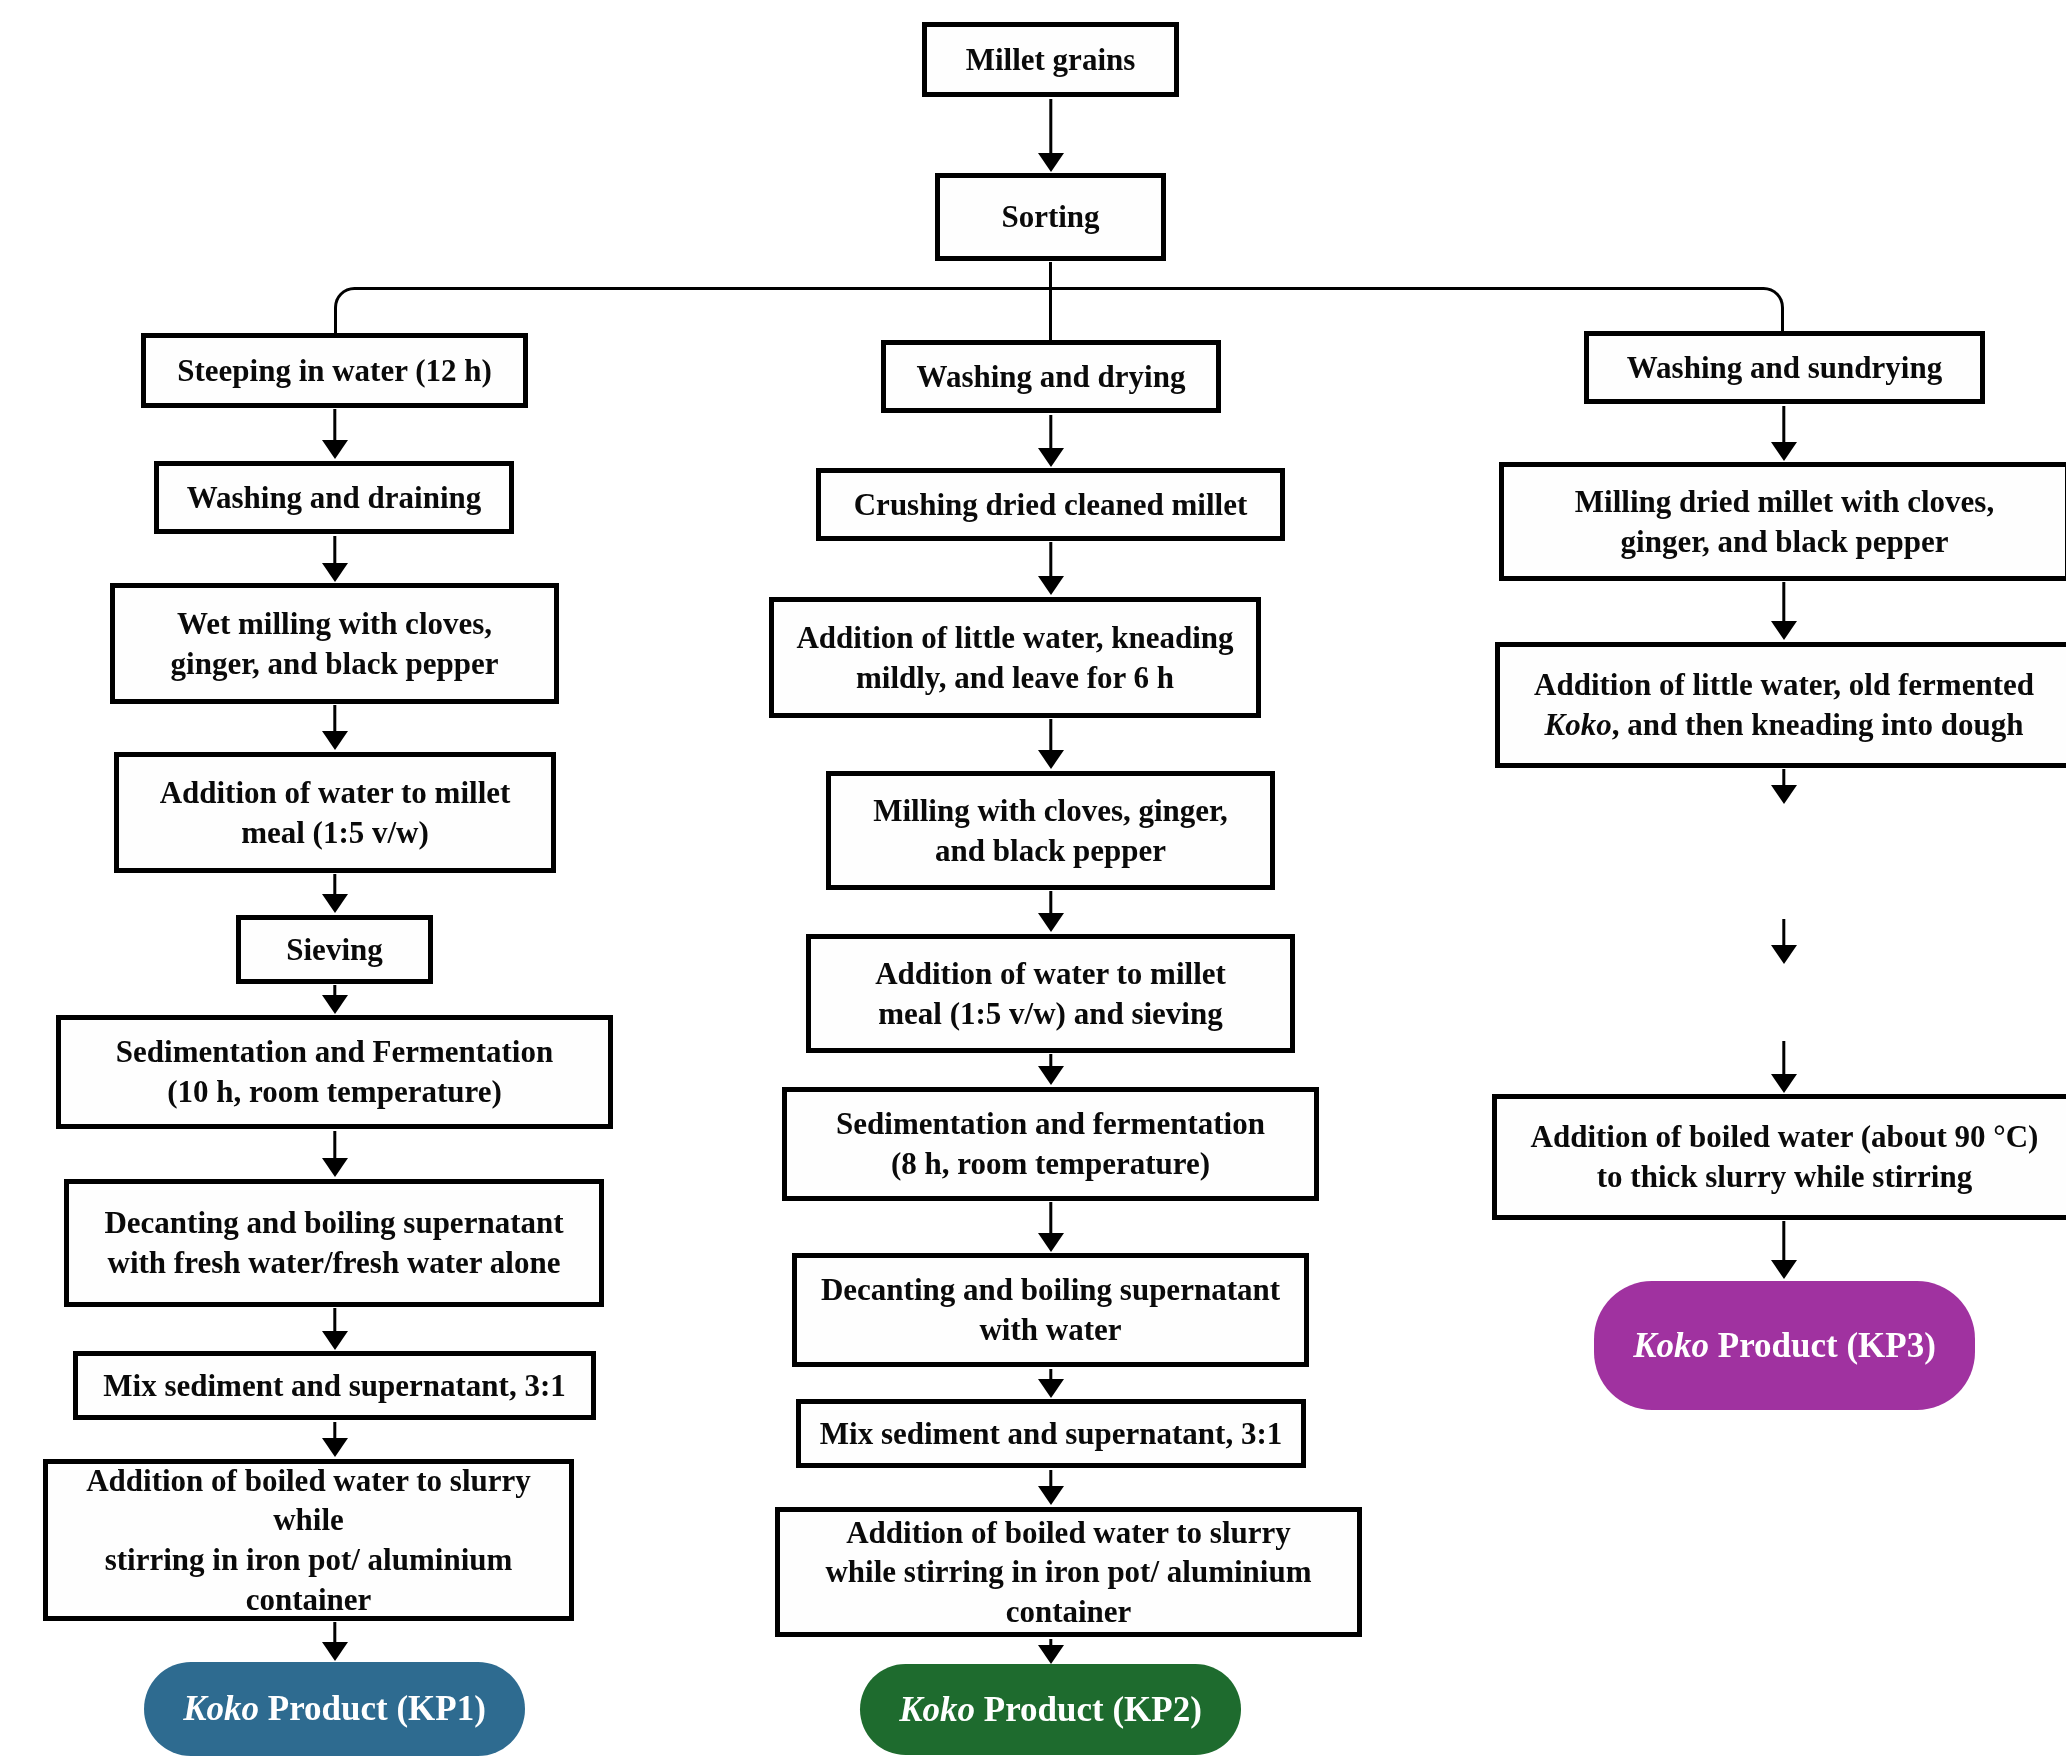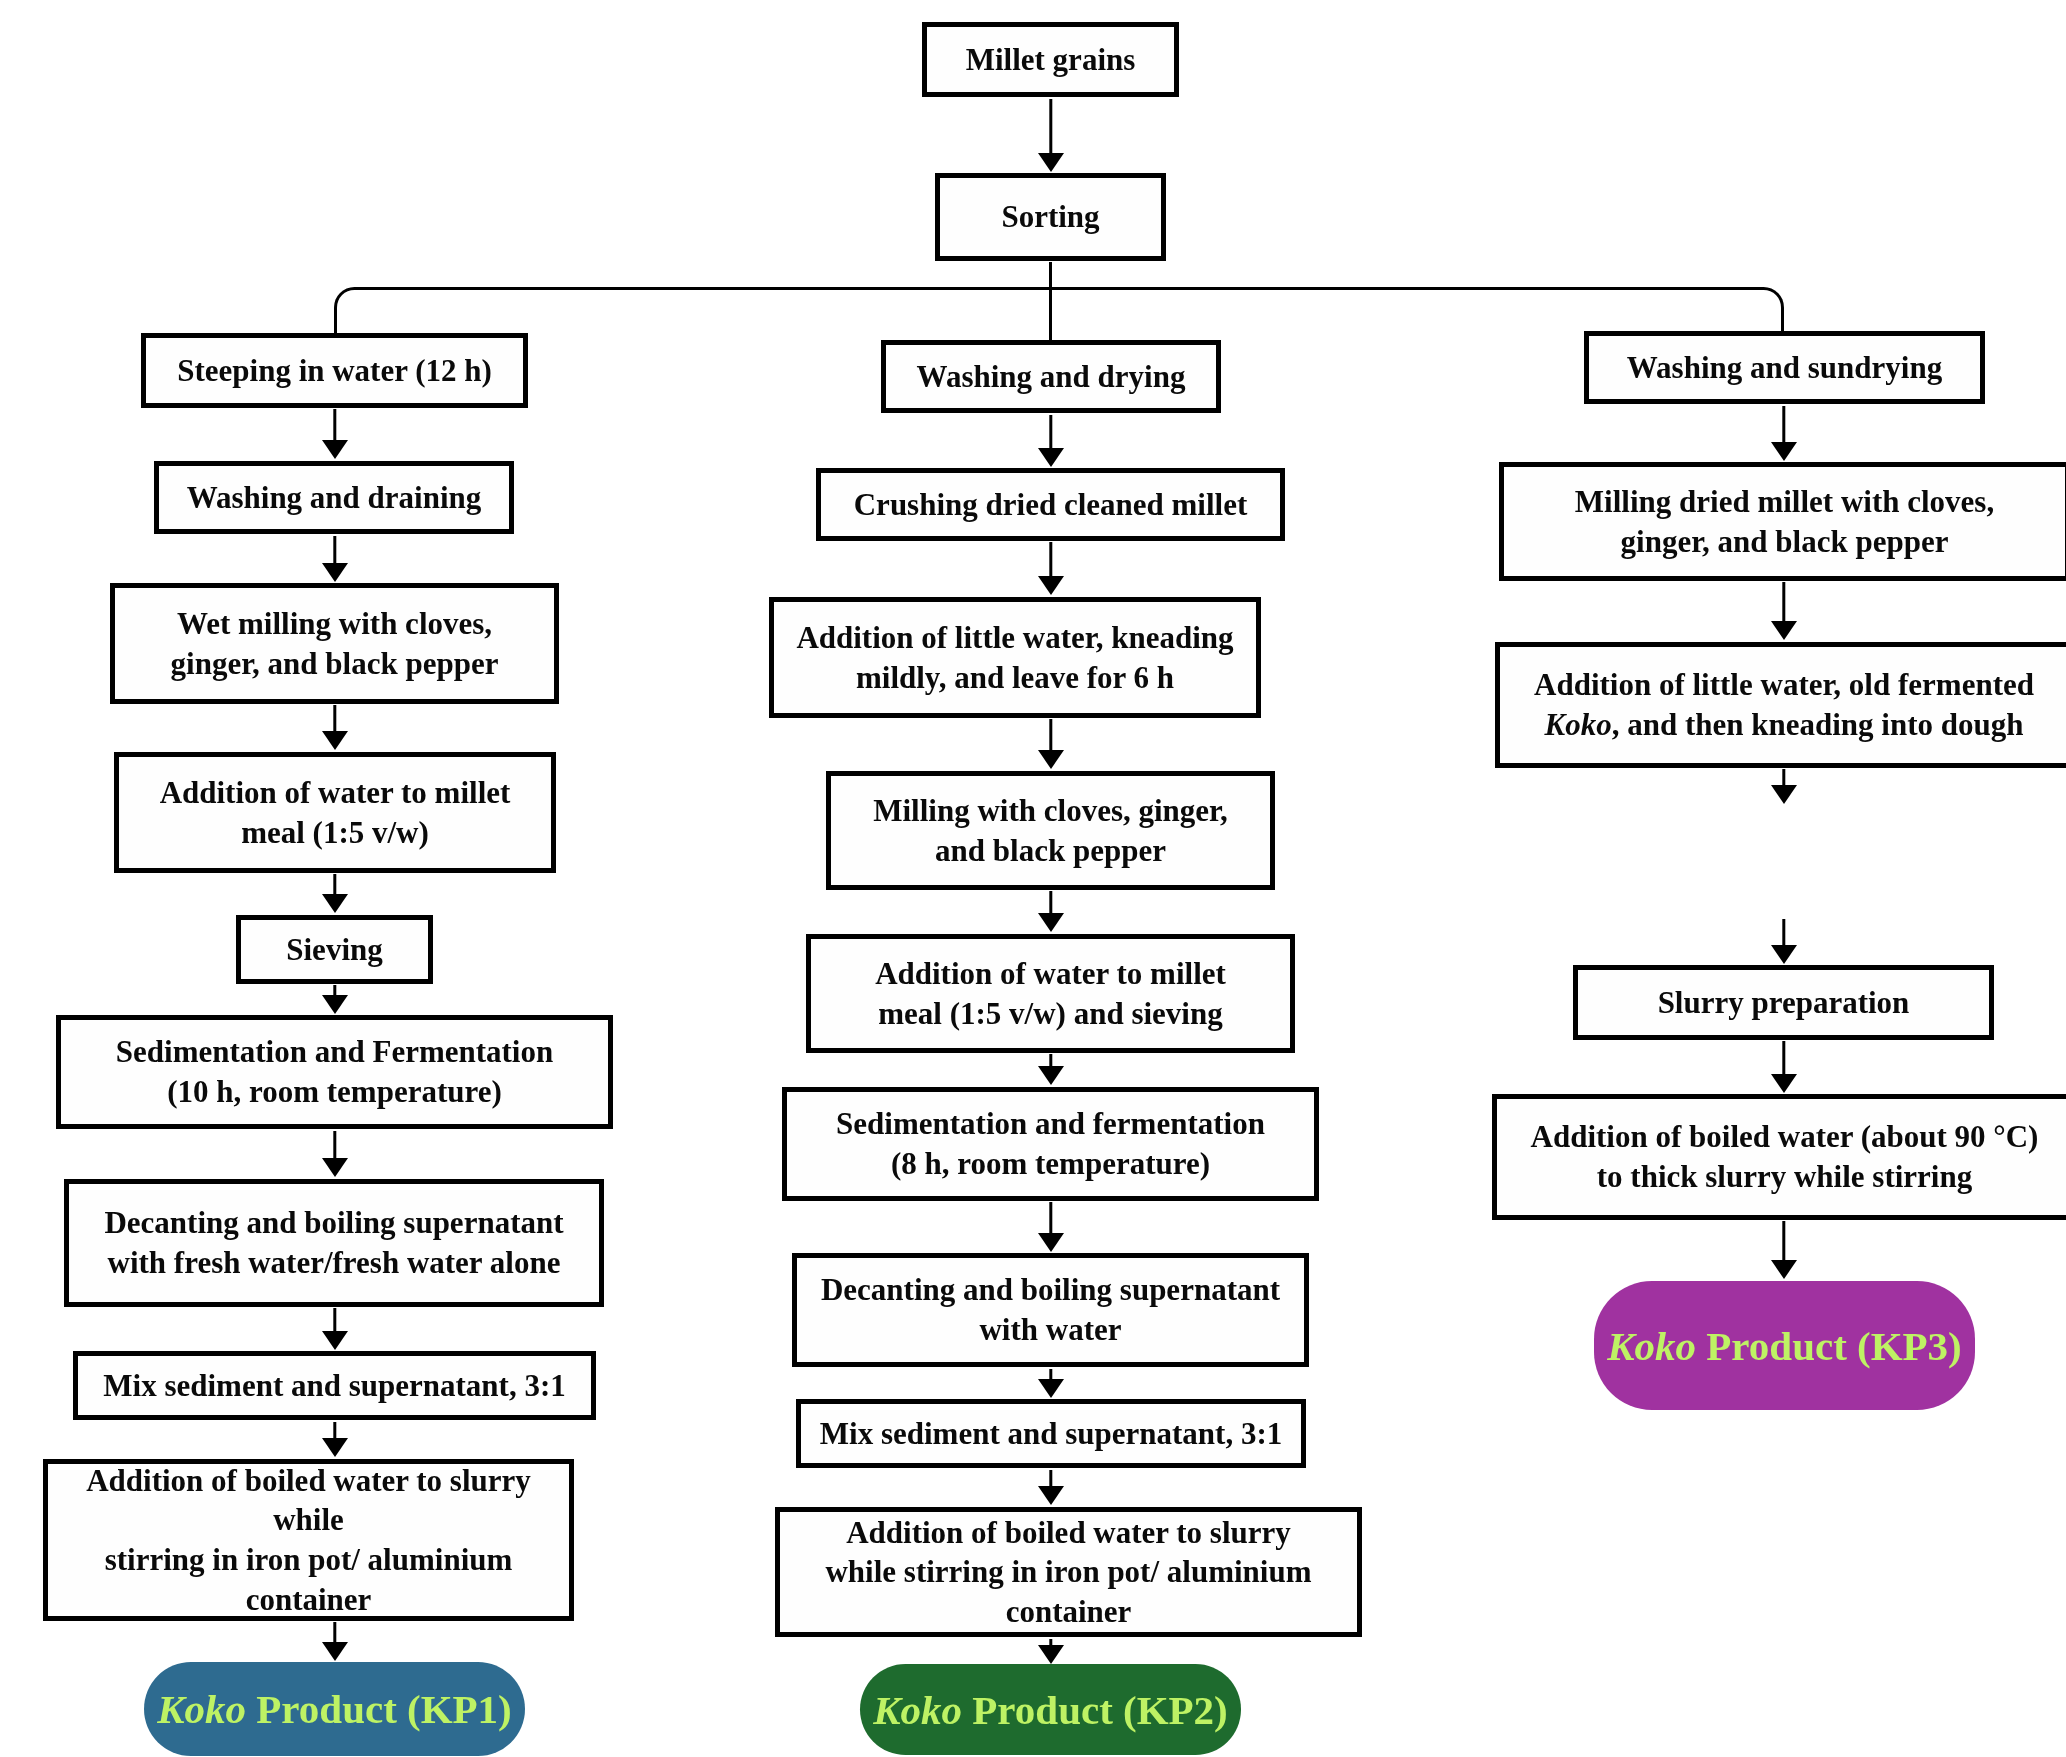--- a/index.html
+++ b/index.html
@@ -31,23 +31,23 @@
   .box em{font-style:italic;}
   
   .pill{
     position:absolute;
     box-sizing:border-box;
     border-radius:49px;
     display:flex;
     align-items:center;
     justify-content:center;
     text-align:center;
-    color:#bef264;
+    color:#ffffff;
     font-weight:bold;
-    font-size:41px;
+    font-size:35px;
   }
   .pill em{font-style:italic;}
   
   .arr{position:absolute;width:27px;}
   .arr::before{
     content:"";position:absolute;left:50%;transform:translateX(-50%);
     top:0;bottom:16.3px;width:3.4px;background:#000;
   }
   .arr::after{
     content:"";position:absolute;left:50%;transform:translateX(-50%);
@@ -207,23 +207,20 @@
   <div class="arr" style="left:1770px;top:582px;height:58px;"></div>
 
   <div class="box" style="left:1495px;top:642px;width:578px;height:126px;">
     <span class="txt"><span>Addition of little water, old fermented
 </span><em>Koko</em><span>, and then kneading into dough</span></span>
   </div>
   <div class="arr" style="left:1770px;top:769px;height:35px;"></div>
 
   <div class="arr" style="left:1770px;top:919px;height:45px;"></div>
 
-  <div class="box" style="left:1573px;top:965px;width:421px;height:75px;">
-    <span class="txt">Slurry preparation</span>
-  </div>
   <div class="arr" style="left:1770px;top:1041px;height:52px;"></div>
 
   <div class="box" style="left:1492px;top:1094px;width:585px;height:126px;">
     <span class="txt">Addition of boiled water (about 90 °C)
 to thick slurry while stirring</span>
   </div>
   <div class="arr" style="left:1770px;top:1221px;height:58px;"></div>
 
   <div class="pill" style="left: 1594px; top: 1281px; width: 381px; height: 129px; border-radius: 58px; background-color: rgb(160, 50, 160);">
     <span class="txt"><em>Koko</em><span> Product (KP3)</span></span>

